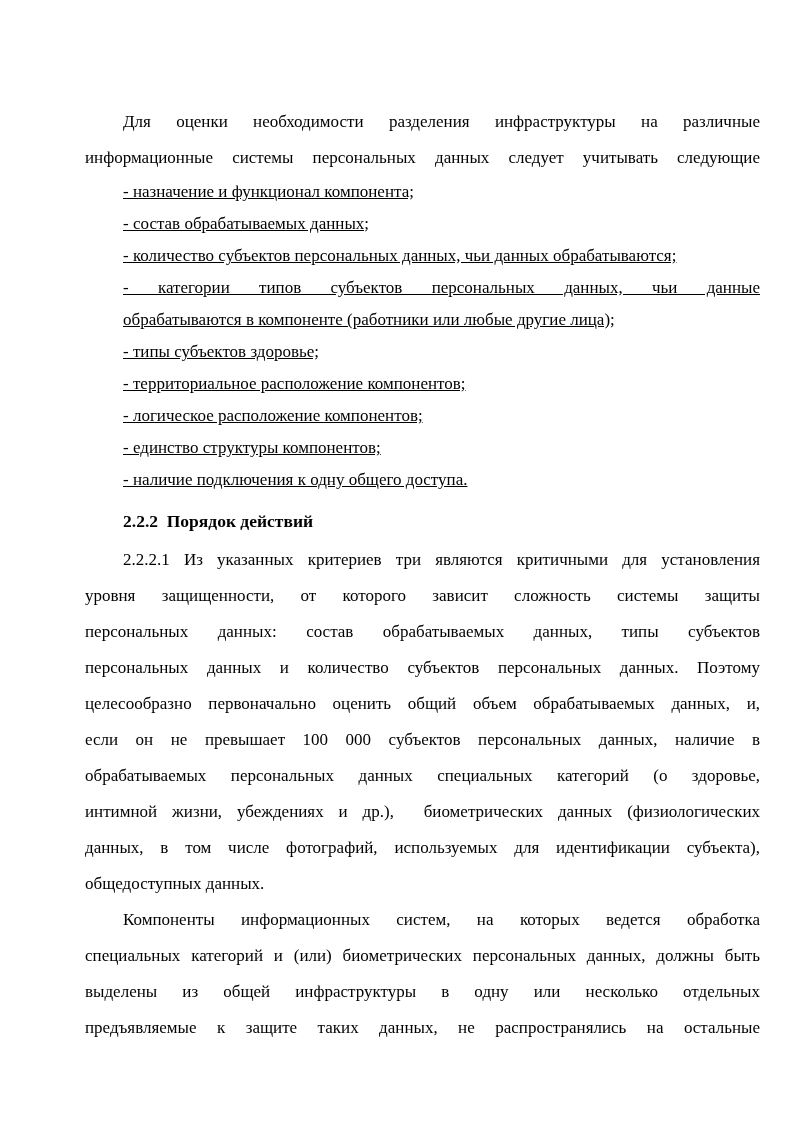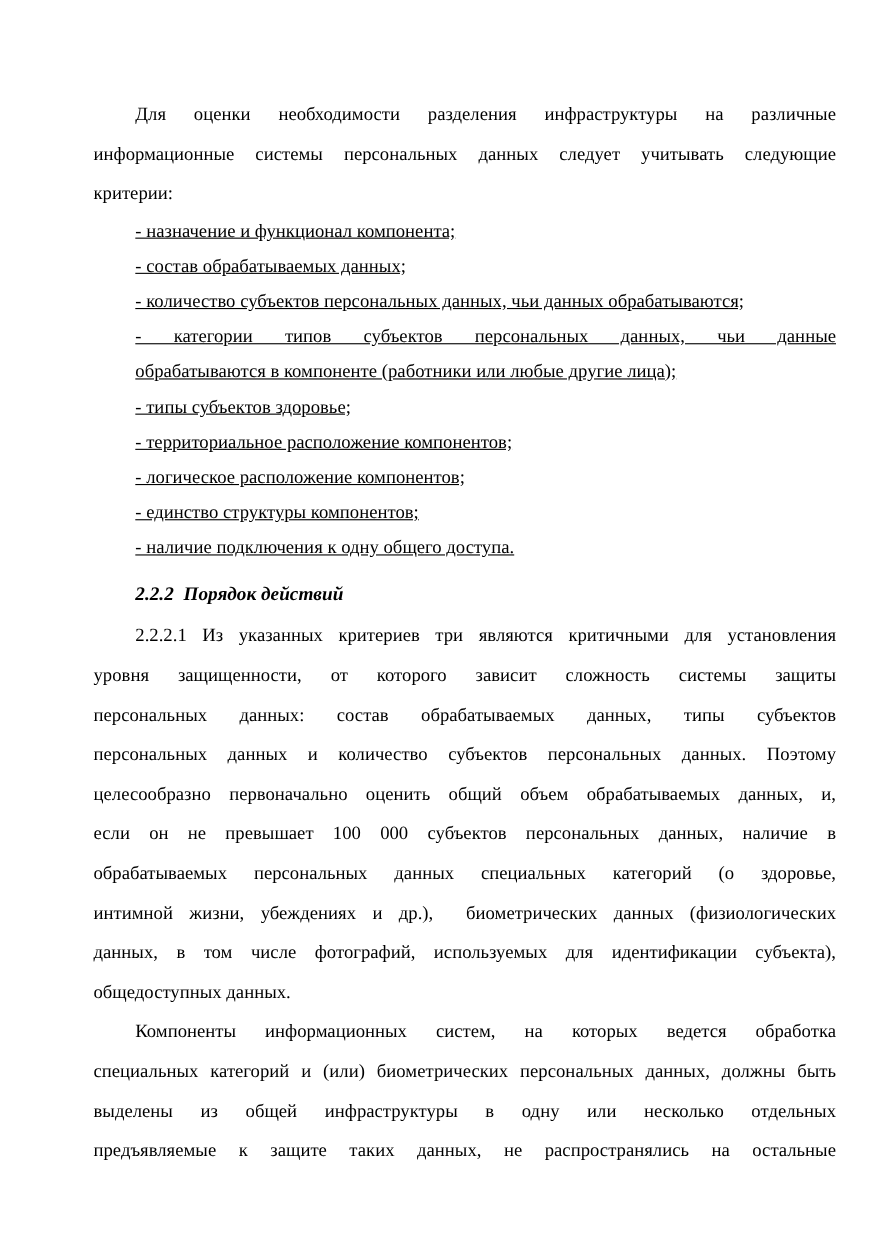--- a/index.html
+++ b/index.html
@@ -14,47 +14,46 @@
   }
   .page {
     box-sizing: border-box;
     width: 794px;
     height: 961px;
     padding: 86px 34px 0 85px;
     background: #ffffff;
     color: #000000;
     font-family: "Liberation Serif", serif;
     font-size: 17px;
+    margin-top: 18px;
   }
   .block { margin: 0; }
   .paragraph .line { line-height: 36px; }
   .bullet { margin-left: 38px; text-decoration: underline; }
   .bullet .line { line-height: 32px; }
   .line { white-space: normal; }
   .line.indent { text-indent: 38px; }
   .line.stretch {
     text-align: justify;
     text-align-last: justify;
   }
   .heading {
     margin: 10px 0 6px 38px;
     line-height: 30px;
     font-size: 17.5px;
     font-weight: bold;
-    font-style: italic;
   }
 </style>
 </head>
 <body>
 
 <div class="page">
     <div class="block paragraph">
       <div class="line stretch indent">Для оценки необходимости разделения инфраструктуры на различные</div>
       <div class="line stretch">информационные системы персональных данных следует учитывать следующие</div>
-      <div class="line">критерии:</div>
     </div>
     <div class="block bullet">
       <div class="line">- назначение и функционал компонента;</div>
     </div>
     <div class="block bullet">
       <div class="line">- состав обрабатываемых данных;</div>
     </div>
     <div class="block bullet">
       <div class="line">- количество субъектов персональных данных, чьи данных обрабатываются;</div>
     </div>

